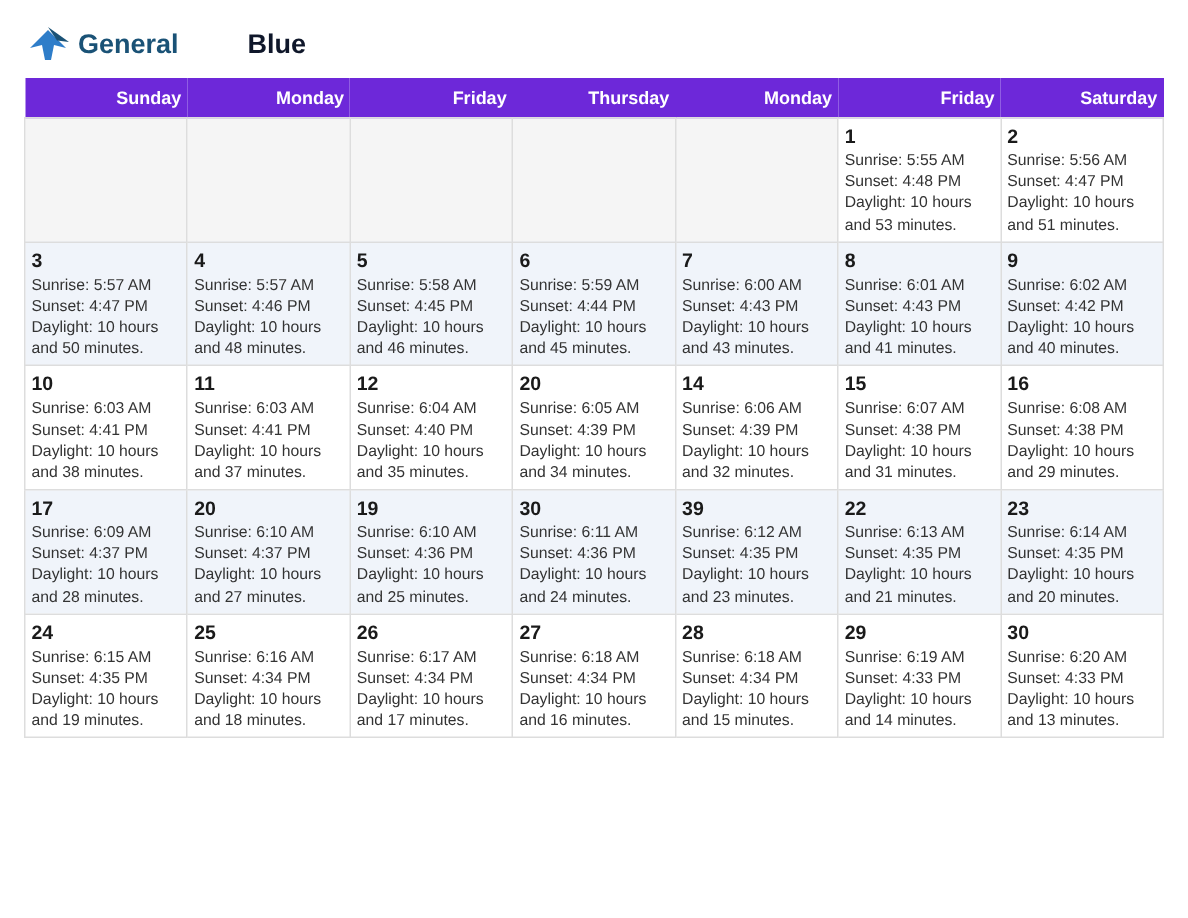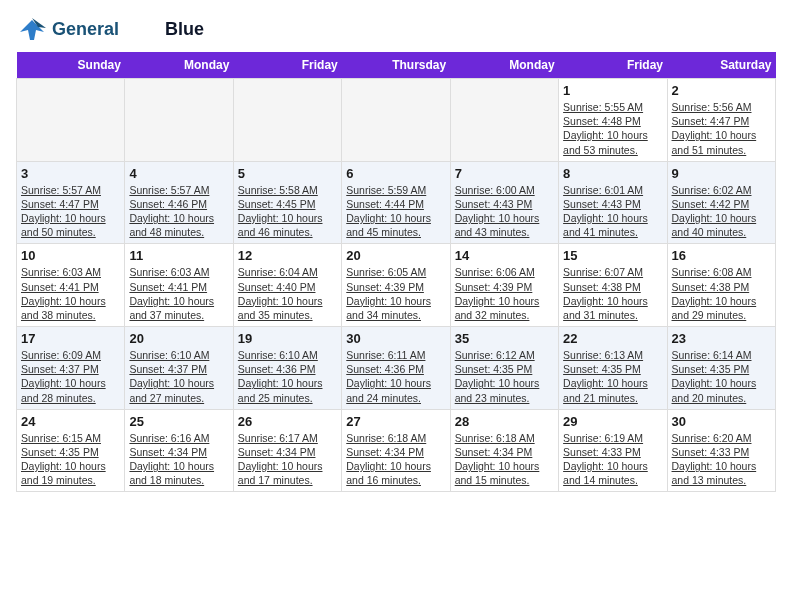--- a/index.html
+++ b/index.html
@@ -73,21 +73,20 @@
     .day-num {
       font-weight: bold;
       font-size: 13px;
       color: #1a1a1a;
       margin-bottom: 2px;
     }
     .day-info {
       color: #333;
       font-size: 10.5px;
       line-height: 1.35;
-      text-decoration: underline;
     }
     tr:nth-child(even) td:not(.empty) {
       background: #f0f4fa;
     }
     tr.row-alt td:not(.empty) {
       background: #f0f4fa;
     }
     tr.row-normal td:not(.empty) {
       background: #fff;
     }
@@ -210,21 +209,21 @@
         </td>
         <td>
           <div class="day-num">19</div>
           <div class="day-info">Sunrise: 6:10 AM<br>Sunset: 4:36 PM<br>Daylight: 10 hours and 25 minutes.</div>
         </td>
         <td>
           <div class="day-num">30</div>
           <div class="day-info">Sunrise: 6:11 AM<br>Sunset: 4:36 PM<br>Daylight: 10 hours and 24 minutes.</div>
         </td>
         <td>
-          <div class="day-num">35</div>
+          <div class="day-num">39</div>
           <div class="day-info">Sunrise: 6:12 AM<br>Sunset: 4:35 PM<br>Daylight: 10 hours and 23 minutes.</div>
         </td>
         <td>
           <div class="day-num">22</div>
           <div class="day-info">Sunrise: 6:13 AM<br>Sunset: 4:35 PM<br>Daylight: 10 hours and 21 minutes.</div>
         </td>
         <td>
           <div class="day-num">23</div>
           <div class="day-info">Sunrise: 6:14 AM<br>Sunset: 4:35 PM<br>Daylight: 10 hours and 20 minutes.</div>
         </td>

